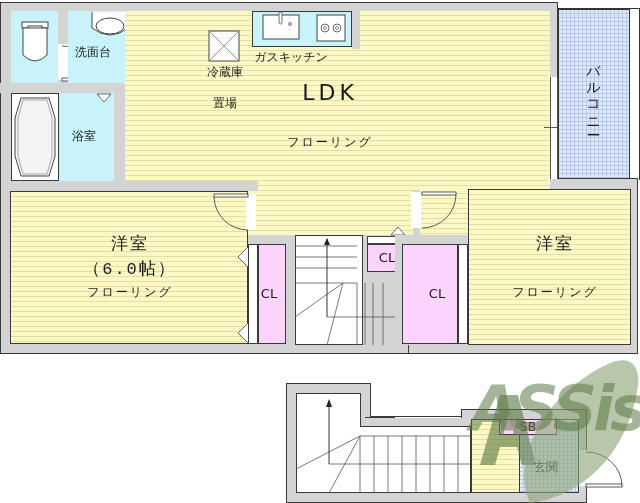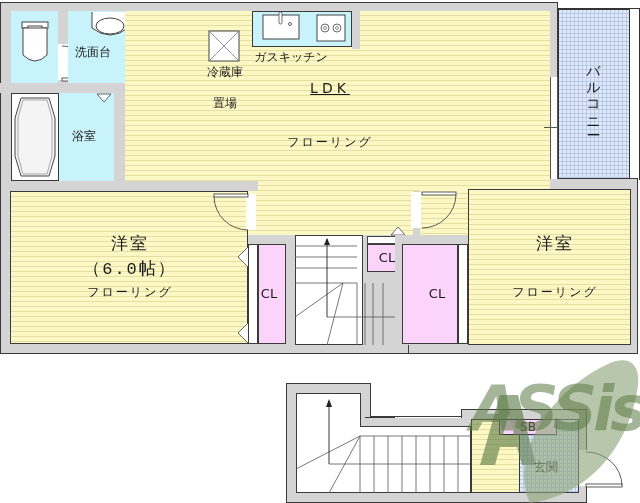--- a/index.html
+++ b/index.html
@@ -97,21 +97,21 @@
   <svg style="left:316px;top:14px;" width="30" height="28" viewBox="0 0 30 28">
     <rect x="1" y="1" width="28" height="26" fill="#fff" stroke="#444" stroke-width="1"></rect>
     <circle cx="9" cy="14" r="4" fill="none" stroke="#444" stroke-width="0.8"></circle>
     <circle cx="21" cy="14" r="4" fill="none" stroke="#444" stroke-width="0.8"></circle>
     <circle cx="9" cy="14" r="1.5" fill="none" stroke="#444" stroke-width="0.6"></circle>
     <circle cx="21" cy="14" r="1.5" fill="none" stroke="#444" stroke-width="0.6"></circle>
   </svg>
   <div class="abs wall" style="left:352px;top:11px;width:8px;height:38px;"></div>
   <div class="lbl small" style="left:236px;top:49px;width:110px;">ガスキッチン</div>
 
-  <div class="lbl big" style="left:270px;top:80px;width:120px;font-size:14px;letter-spacing:4px;text-decoration:underline;">LDK</div>
+  <div class="lbl big" style="left:270px;top:80px;width:120px;font-size:22px;letter-spacing:4px;">LDK</div>
   <div class="lbl small" style="left:265px;top:134px;width:130px;letter-spacing:2px;">フローリング</div>
 
   <div class="abs" style="left:550px;top:77px;width:8px;height:102px;background:#fff;border-left:1px solid #555;border-right:1px solid #555;"></div>
   <div class="abs" style="left:544px;top:127px;width:22px;height:1px;background:#555;"></div>
 
   <div class="abs" style="left:558px;top:8px;width:82px;height:172px;border-top:1px solid #333;border-right:1px solid #333;"></div>
   <div class="abs tile" style="left:558px;top:9px;width:72px;height:170px;border:1px solid #333;"></div>
   <div class="lbl vert" style="left:585px;top:55px;">バルコニー</div>
 
   <div class="abs floor outline" style="left:10px;top:191px;width:238px;height:153px;"></div>

